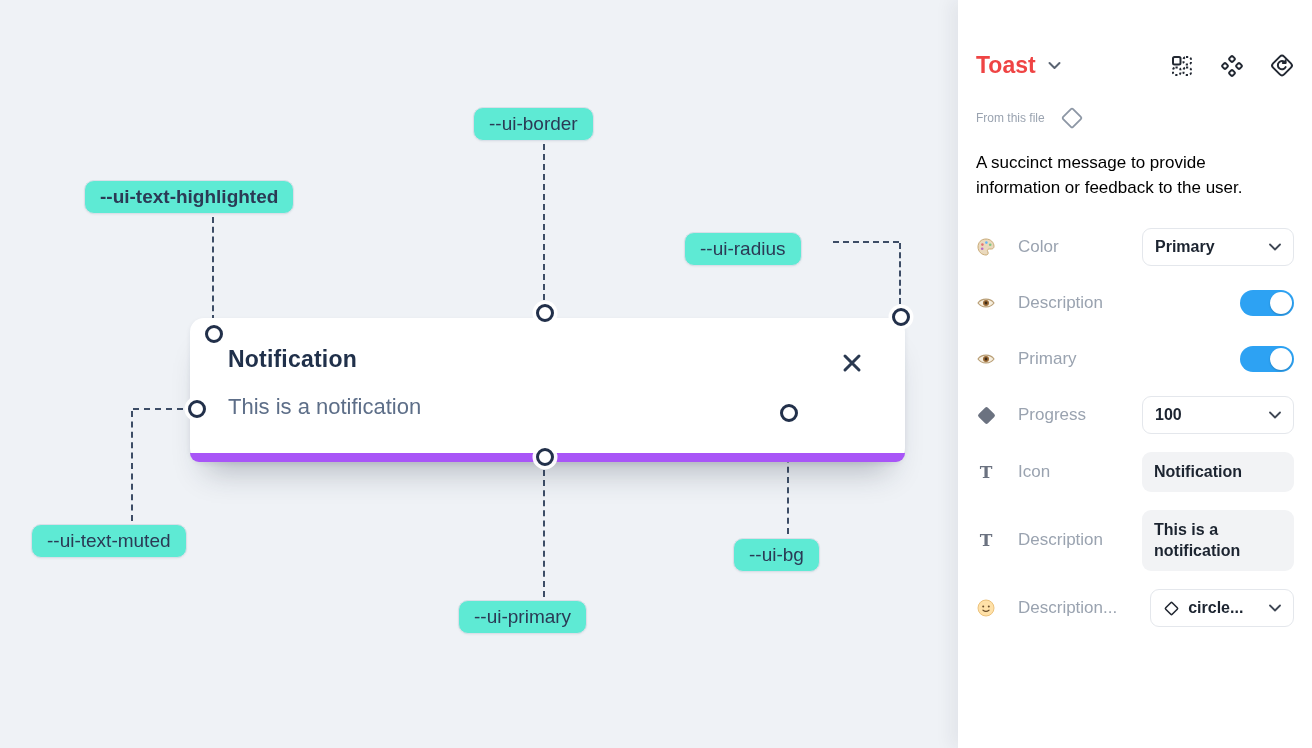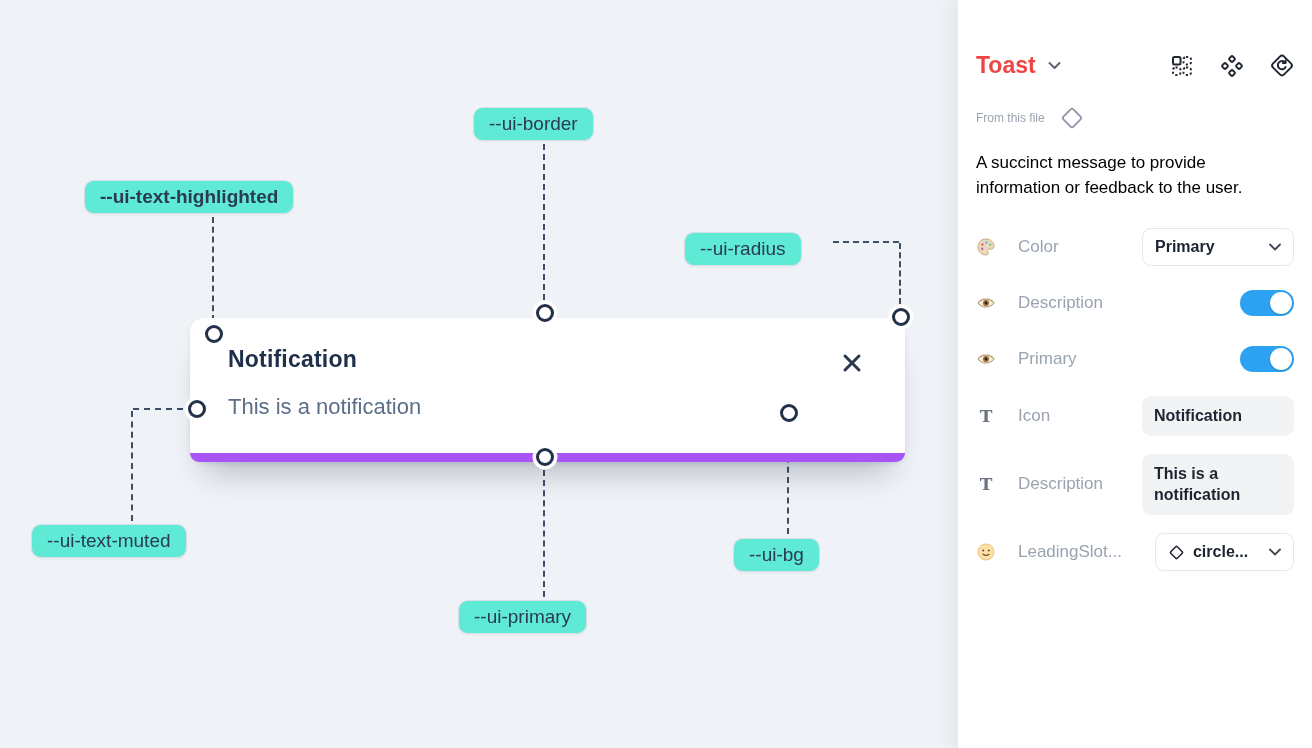--- a/index.html
+++ b/index.html
@@ -206,20 +206,34 @@
           <circle cx="10" cy="10" r="1.4" fill="#3c2a16"></circle>
         </svg>
       </span>
       <span>Primary</span>
     </span>
     <span class="toggle">
         <span class="knob"></span>
       </span>
   </div>
 
+  <div class="prop-row">
+    <span class="prop-label">
+      <span class="prop-icon">
+          <span class="diamond-solid"></span>
+        </span>
+      <span>Progress</span>
+    </span>
+    <span class="select">
+      <span class="select-value">100</span>
+      <svg width="12" height="8" viewBox="0 0 12 8">
+          <path d="M1 1.5 L6 6.5 L11 1.5" stroke="#3f4754" stroke-width="1.8" fill="none" stroke-linecap="round" stroke-linejoin="round"></path>
+        </svg>
+    </span>
+  </div>
 
   <div class="prop-row">
     <span class="prop-label">
       <span class="prop-icon">
           <span class="t-glyph">T</span>
         </span>
       <span>Icon</span>
     </span>
     <span class="field">Notification</span>
   </div>
@@ -237,21 +251,21 @@
   <div class="prop-row">
     <span class="prop-label">
       <span class="prop-icon">
         <svg width="20" height="20" viewBox="0 0 20 20">
           <circle cx="10" cy="10" r="8" fill="#ffe1a8" stroke="#ecc27c" stroke-width="1"></circle>
           <circle cx="7.2" cy="8.4" r="1" fill="#6b4e2a"></circle>
           <circle cx="12.8" cy="8.4" r="1" fill="#6b4e2a"></circle>
           <path d="M7 12.2 Q10 14.4 13 12.2" stroke="#6b4e2a" stroke-width="1.2" fill="none" stroke-linecap="round"></path>
         </svg>
       </span>
-      <span>LeadingSlot...</span>
+      <span>Description...</span>
     </span>
     <span class="select">
       <span class="select-value">
         <svg width="17" height="17" viewBox="0 0 26 26" fill="none" stroke="#222832" stroke-width="2.4">
           <rect x="6" y="6" width="14" height="14" rx="1.5" transform="rotate(45 13 13)"></rect>
         </svg>
         <span>circle...</span>
       </span>
       <svg width="12" height="8" viewBox="0 0 12 8">
           <path d="M1 1.5 L6 6.5 L11 1.5" stroke="#3f4754" stroke-width="1.8" fill="none" stroke-linecap="round" stroke-linejoin="round"></path>

